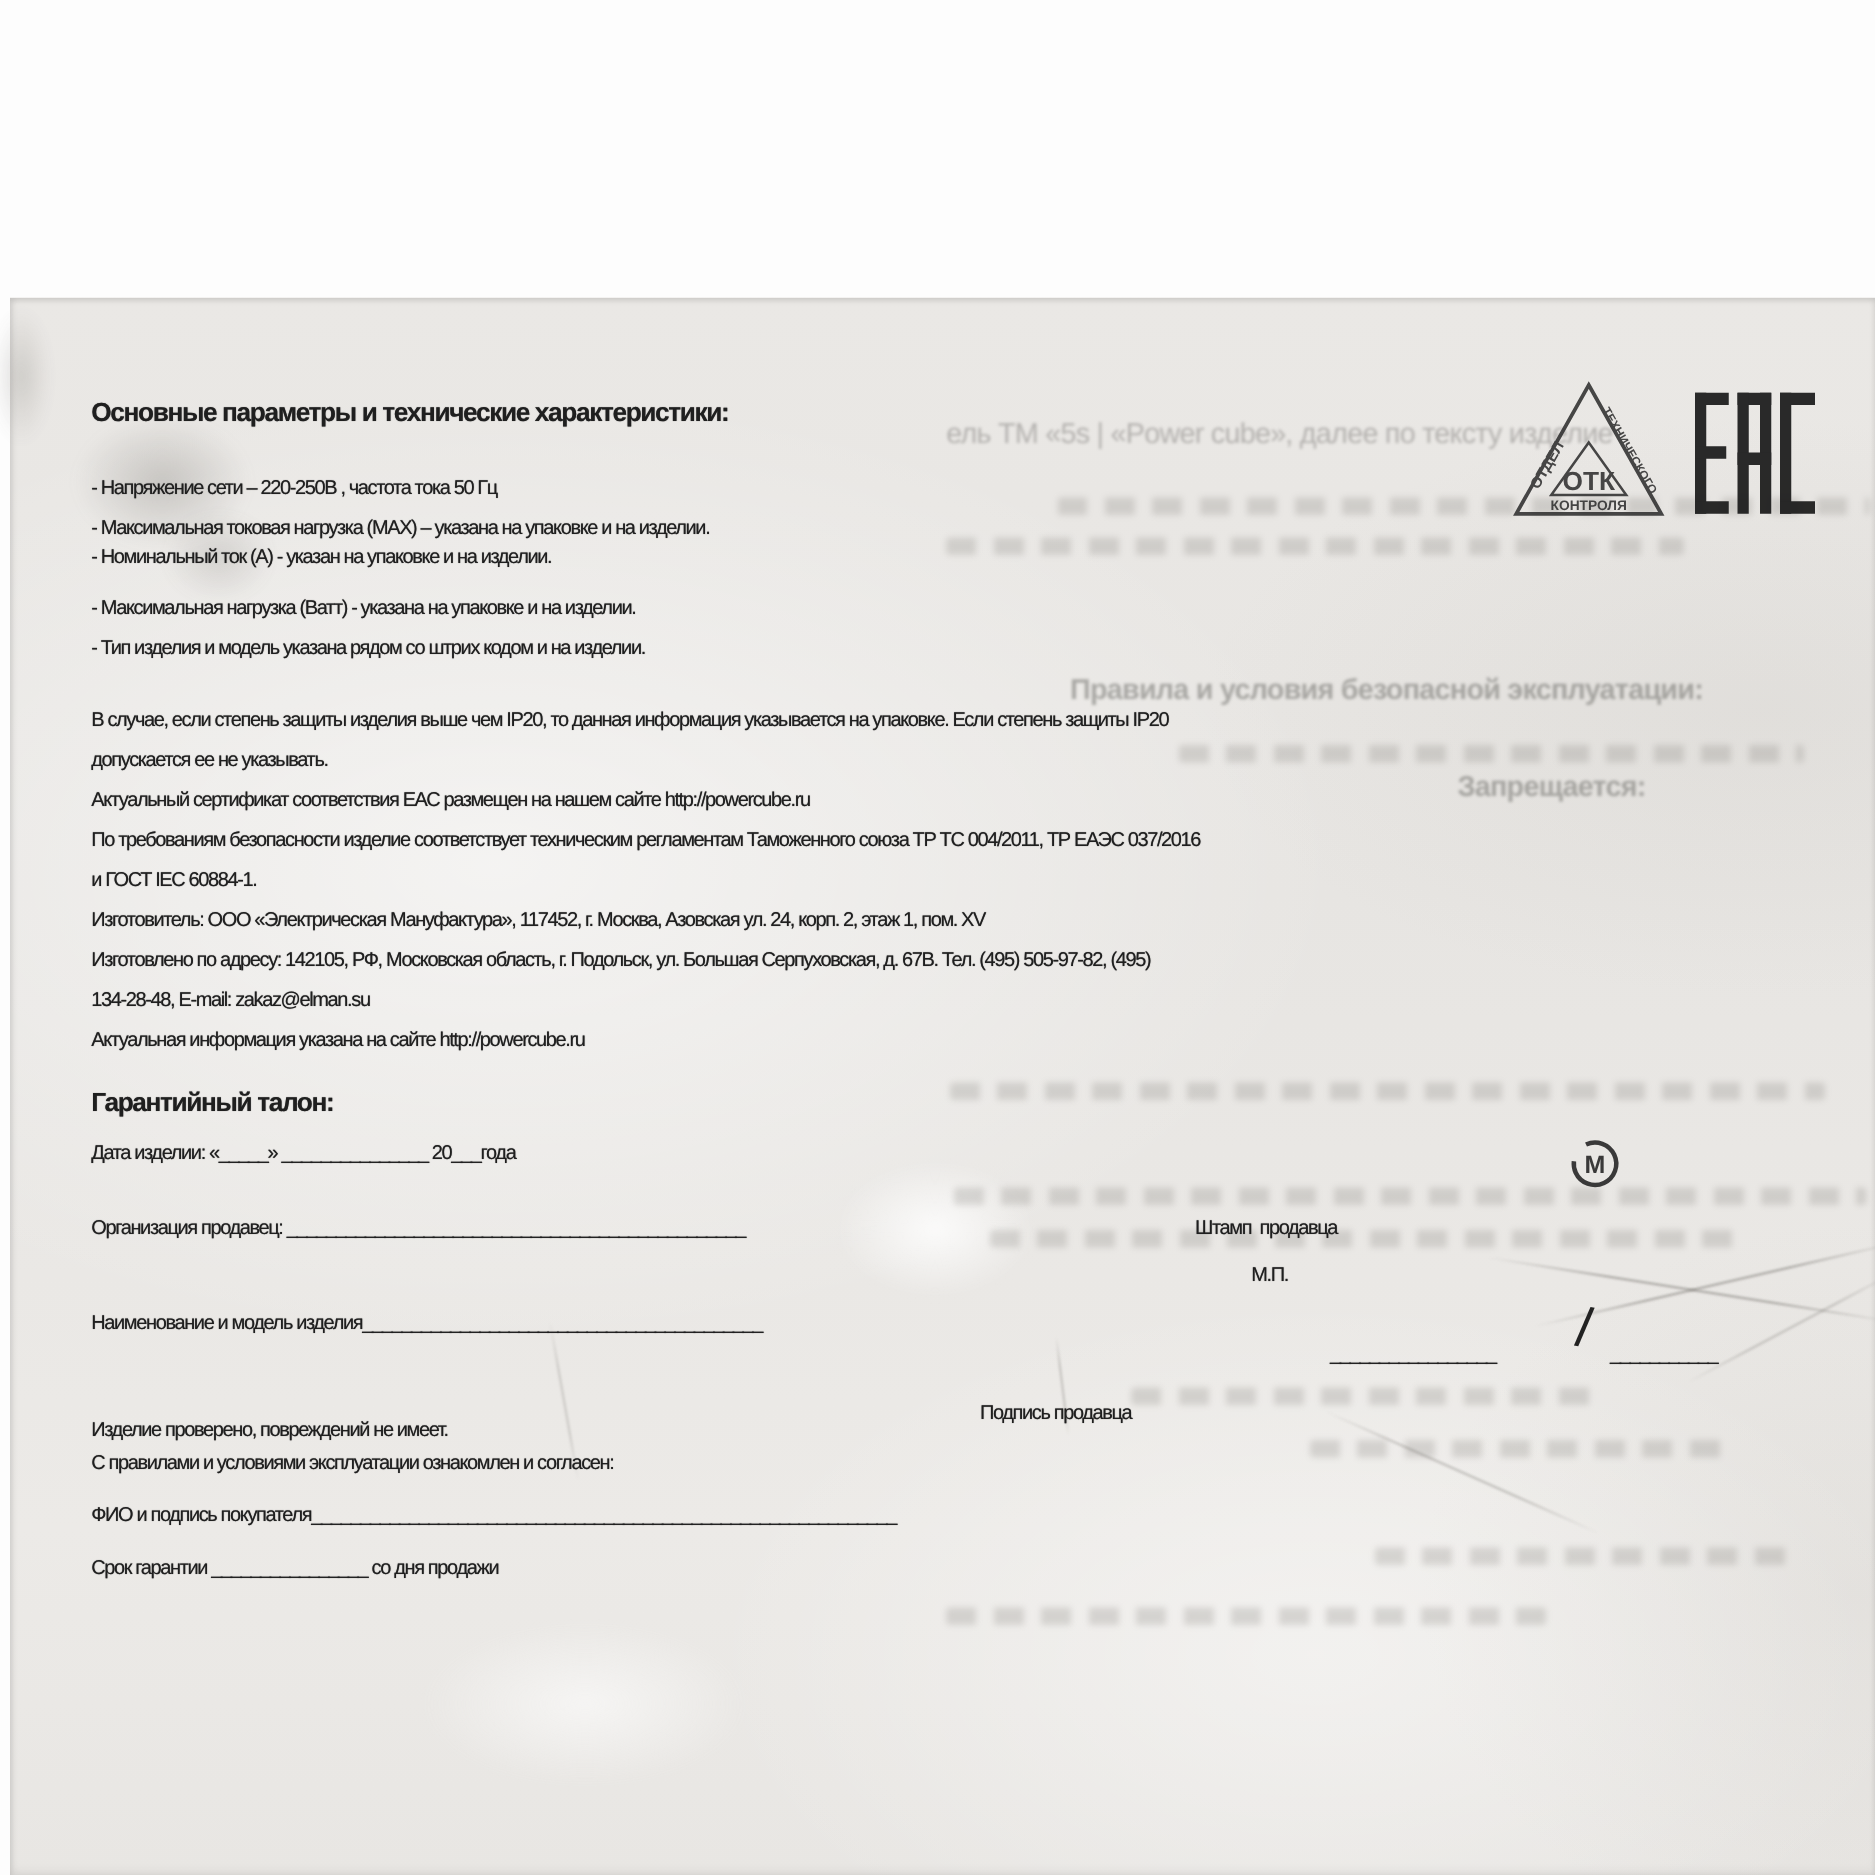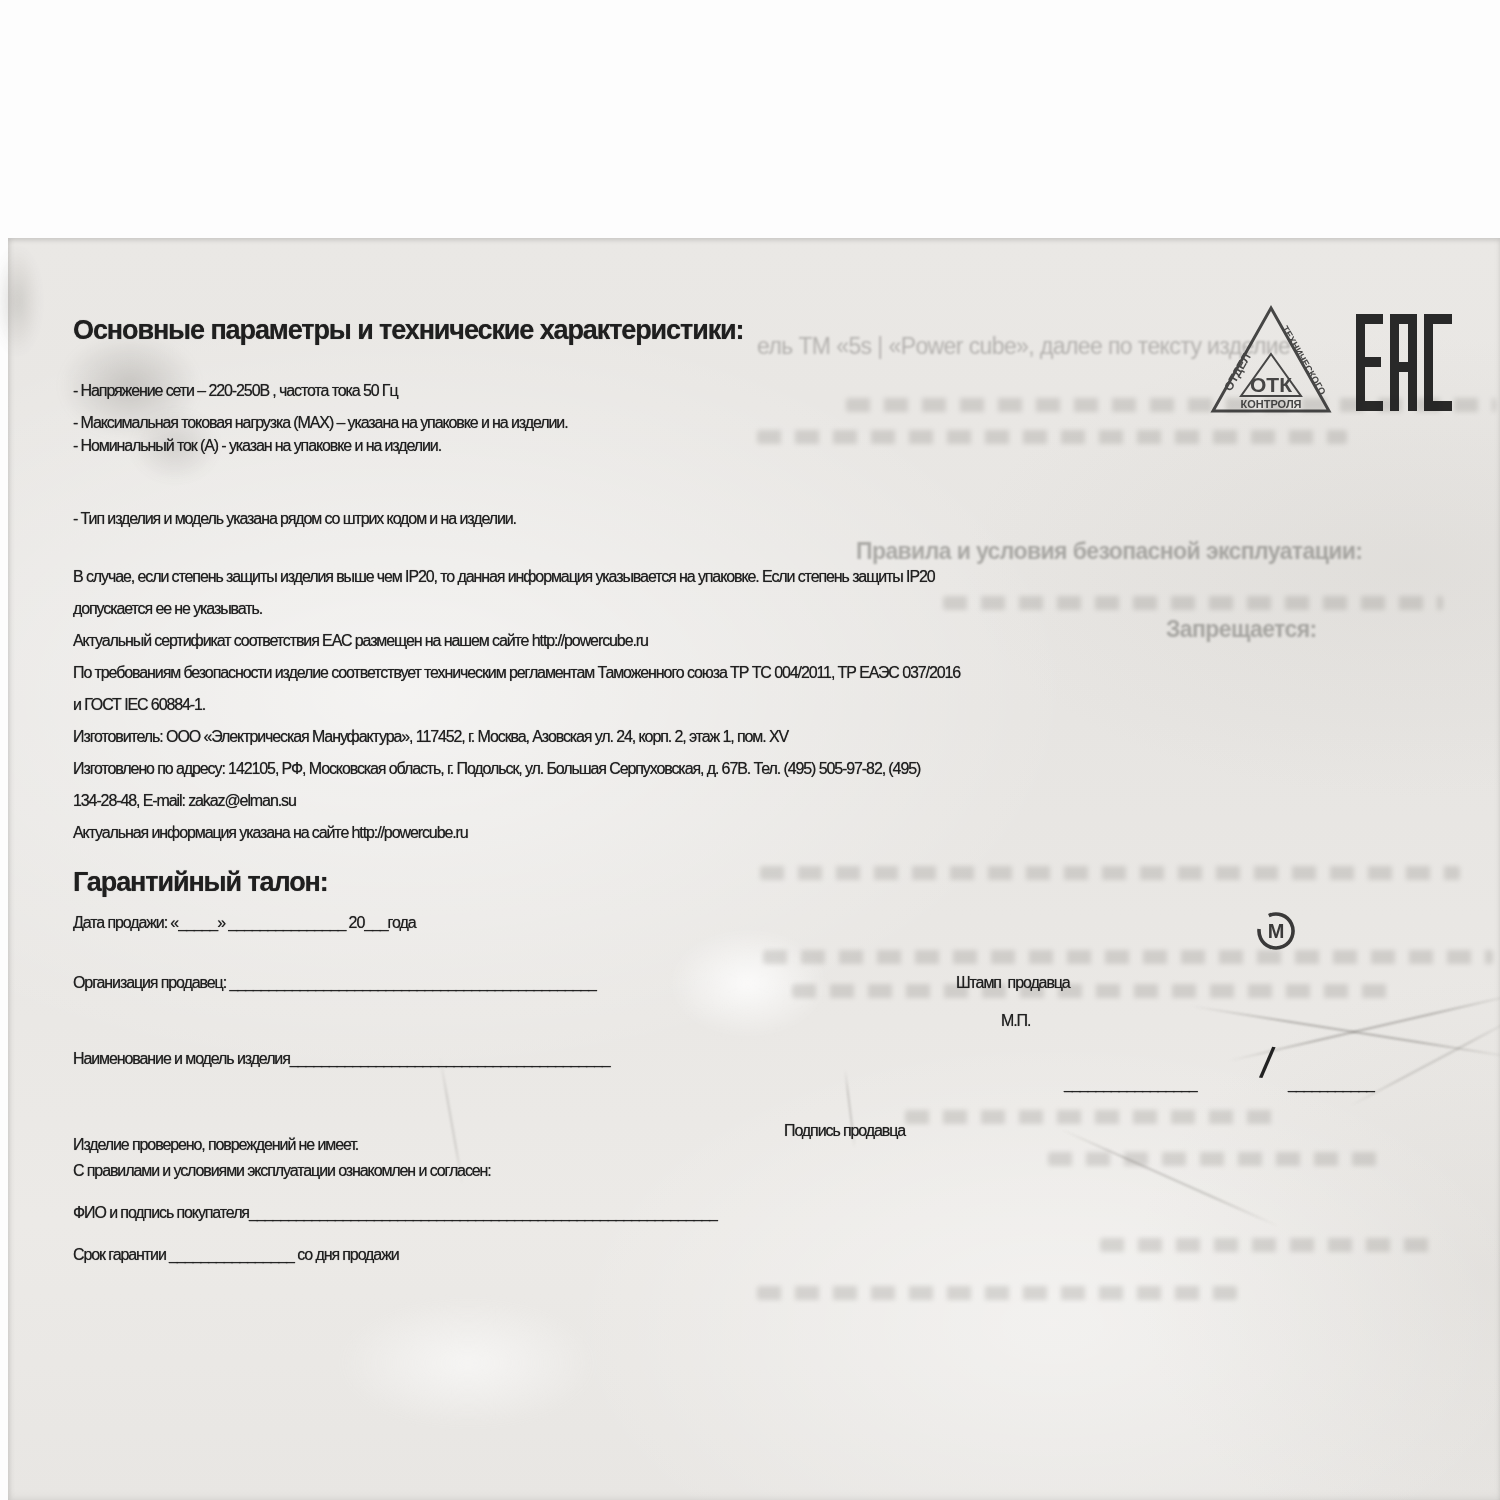--- a/index.html
+++ b/index.html
@@ -23,21 +23,21 @@
       inset 0 -4px 8px rgba(0,0,0,.04);
   }
   
   .t{
     position:absolute;
     font-size:16px;line-height:31px;letter-spacing:-1.1px;
     color:#1f1f1f;white-space:pre;
     text-shadow:0 0 .7px rgba(34,34,34,.75);
   }
   .b{font-weight:bold;}
-  .t25{font-size:27px;}
+  .t25{font-size:21px;}
   
   .bleed{
     position:absolute;font-size:23px;letter-spacing:-0.6px;white-space:pre;
     color:rgba(100,98,94,.40);filter:blur(1.3px);
   }
   .bleed.b{color:rgba(92,90,86,.45);}
   .smudge{
     position:absolute;height:14px;border-radius:3px;opacity:.55;
     background:repeating-linear-gradient(90deg,
       rgba(122,119,114,.42) 0 24px, rgba(122,119,114,0) 24px 38px);
@@ -95,35 +95,36 @@
   <div class="smudge" style="left:897px;top:872px;width:370px;"></div>
   <div class="smudge" style="left:1040px;top:914px;width:330px;"></div>
   <div class="smudge" style="left:1092px;top:1000px;width:330px;"></div>
   <div class="smudge" style="left:749px;top:1048px;width:480px;"></div>
 
   <div class="t t25 b" style="left:65px;top:77px;">Основные параметры и технические характеристики:</div>
 
   <div class="t" style="left:65px;top:137px;">- Напряжение сети – 220-250В , частота тока 50 Гц</div>
   <div class="t" style="left:65px;top:169px;">- Максимальная токовая нагрузка (MAX) – указана на упаковке и на изделии.</div>
   <div class="t" style="left:65px;top:192px;">- Номинальный ток (А) - указан на упаковке и на изделии.</div>
+  <div class="t" style="left:65px;top:233px;">- Максимальная нагрузка (Ватт) - указана на упаковке и на изделии.</div>
   <div class="t" style="left:65px;top:265px;">- Тип изделия и модель указана рядом со штрих кодом и на изделии.</div>
 
   <div class="t" style="left:65px;top:323px;">В случае, если степень защиты изделия выше чем IP20, то данная информация указывается на упаковке. Если степень защиты IP20</div>
   <div class="t" style="left:65px;top:355px;">допускается ее не указывать.</div>
   <div class="t" style="left:65px;top:387px;">Актуальный сертификат соответствия ЕАС размещен на нашем сайте http://powercube.ru</div>
   <div class="t" style="left:65px;top:419px;">По требованиям безопасности изделие соответствует техническим регламентам Таможенного союза ТР ТС 004/2011, ТР ЕАЭС 037/2016</div>
   <div class="t" style="left:65px;top:451px;">и ГОСТ IEC 60884-1.</div>
   <div class="t" style="left:65px;top:483px;">Изготовитель: ООО «Электрическая Мануфактура», 117452, г. Москва, Азовская ул. 24, корп. 2, этаж 1, пом. XV</div>
   <div class="t" style="left:65px;top:515px;">Изготовлено по адресу: 142105, РФ, Московская область, г. Подольск, ул. Большая Серпуховская, д. 67В. Тел. (495) 505-97-82, (495)</div>
   <div class="t" style="left:65px;top:547px;">134-28-48, E-mail: zakaz@elman.su</div>
   <div class="t" style="left:65px;top:579px;">Актуальная информация указана на сайте http://powercube.ru</div>
 
   <div class="t t25 b" style="left:65px;top:629px;">Гарантийный талон:</div>
 
-  <div class="t" style="left:65px;top:669px;">Дата продажи: «_____» _______________ 20___года</div>
+  <div class="t" style="left:65px;top:669px;">Дата изделии: «_____» _______________ 20___года</div>
 
   <div class="t" style="left:65px;top:729px;"><span>Организация продавец: </span><span>_______________________________________________</span></div>
   <div class="t" style="left:912px;top:729px;margin-left:36px;">Штамп  продавца</div>
 
   <div class="t" style="left:993px;top:767px;">М.П.</div>
 
   <div class="t" style="left:65px;top:805px;"><span>Наименование и модель изделия</span><span>_________________________________________</span></div>
 
   <div class="t" style="left:1056px;top:830px;">_________________</div>
   <div class="slash" style="left:1253px;top:800px;">/</div>

